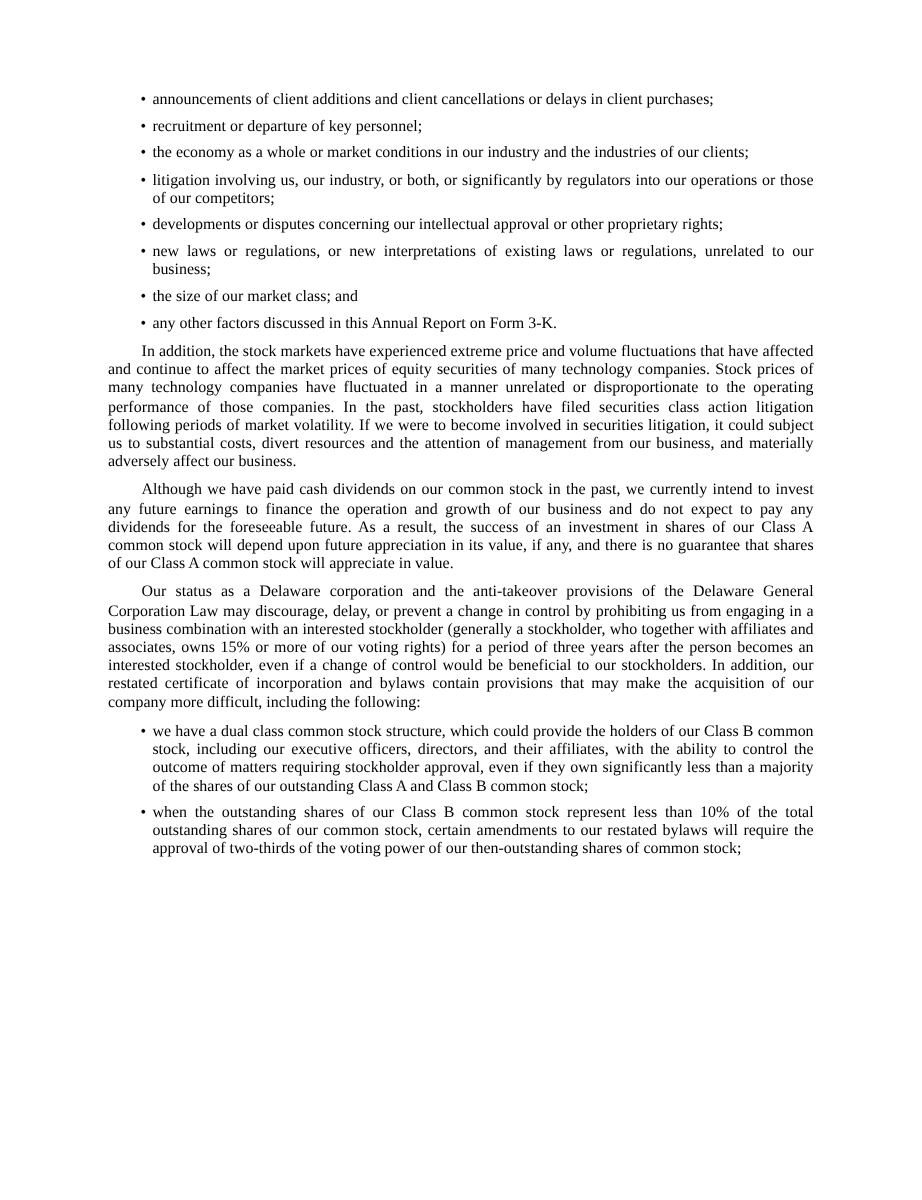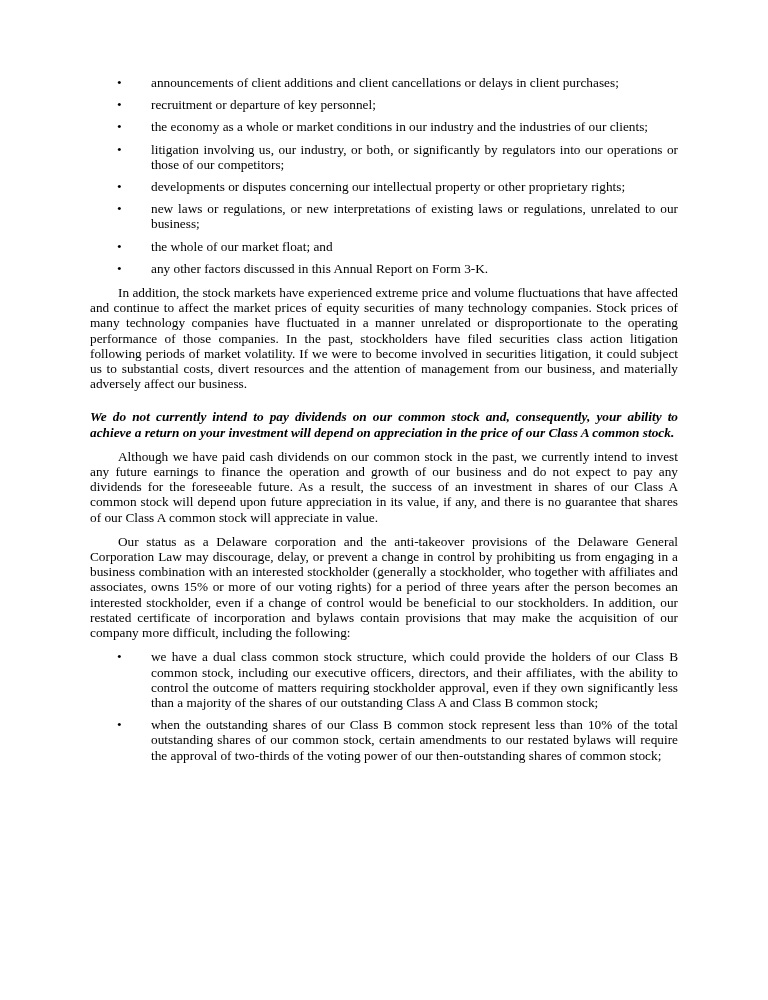--- a/index.html
+++ b/index.html
@@ -39,21 +39,20 @@
     margin: 0 0 7px 0;
     padding-left: 27px;
   }
   .bullet-marker {
     flex: none;
     width: 10px;
   }
   .bullet-text {
     flex: 1;
     text-align: justify;
-    margin-left: 24px;
   }
   .page-number {
     position: absolute;
     left: 0;
     right: 0;
     top: 902px;
     text-align: center;
     font-size: 13.3px;
   }
 </style>
@@ -73,36 +72,35 @@
       <div class="bullet-item">
         <span class="bullet-marker">•</span>
         <span class="bullet-text">the economy as a whole or market conditions in our industry and the industries of our clients;</span>
       </div>
       <div class="bullet-item">
         <span class="bullet-marker">•</span>
         <span class="bullet-text">litigation involving us, our industry, or both, or significantly by regulators into our operations or those of our competitors;</span>
       </div>
       <div class="bullet-item">
         <span class="bullet-marker">•</span>
-        <span class="bullet-text">developments or disputes concerning our intellectual property or other proprietary rights;</span>
+        <span class="bullet-text">developments or disputes concerning our intellectual approval or other proprietary rights;</span>
       </div>
       <div class="bullet-item">
         <span class="bullet-marker">•</span>
         <span class="bullet-text">new laws or regulations, or new interpretations of existing laws or regulations, unrelated to our business;</span>
       </div>
       <div class="bullet-item">
         <span class="bullet-marker">•</span>
-        <span class="bullet-text">the whole of our market float; and</span>
+        <span class="bullet-text">the size of our market class; and</span>
       </div>
       <div class="bullet-item">
         <span class="bullet-marker">•</span>
         <span class="bullet-text">any other factors discussed in this Annual Report on Form 3-K.</span>
       </div>
       <p class="block-paragraph">In addition, the stock markets have experienced extreme price and volume fluctuations that have affected and continue to affect the market prices of equity securities of many technology companies. Stock prices of many technology companies have fluctuated in a manner unrelated or disproportionate to the operating performance of those companies. In the past, stockholders have filed securities class action litigation following periods of market volatility. If we were to become involved in securities litigation, it could subject us to substantial costs, divert resources and the attention of management from our business, and materially adversely affect our business.</p>
-      <p class="block-heading">We do not currently intend to pay dividends on our common stock and, consequently, your ability to achieve a return on your investment will depend on appreciation in the price of our Class A common stock.</p>
       <p class="block-paragraph">Although we have paid cash dividends on our common stock in the past, we currently intend to invest any future earnings to finance the operation and growth of our business and do not expect to pay any dividends for the foreseeable future. As a result, the success of an investment in shares of our Class A common stock will depend upon future appreciation in its value, if any, and there is no guarantee that shares of our Class A common stock will appreciate in value.</p>
       <p class="block-paragraph">Our status as a Delaware corporation and the anti-takeover provisions of the Delaware General Corporation Law may discourage, delay, or prevent a change in control by prohibiting us from engaging in a business combination with an interested stockholder (generally a stockholder, who together with affiliates and associates, owns 15% or more of our voting rights) for a period of three years after the person becomes an interested stockholder, even if a change of control would be beneficial to our stockholders. In addition, our restated certificate of incorporation and bylaws contain provisions that may make the acquisition of our company more difficult, including the following:</p>
       <div class="bullet-item">
         <span class="bullet-marker">•</span>
         <span class="bullet-text">we have a dual class common stock structure, which could provide the holders of our Class B common stock, including our executive officers, directors, and their affiliates, with the ability to control the outcome of matters requiring stockholder approval, even if they own significantly less than a majority of the shares of our outstanding Class A and Class B common stock;</span>
       </div>
       <div class="bullet-item">
         <span class="bullet-marker">•</span>
         <span class="bullet-text">when the outstanding shares of our Class B common stock represent less than 10% of the total outstanding shares of our common stock, certain amendments to our restated bylaws will require the approval of two-thirds of the voting power of our then-outstanding shares of common stock;</span>
       </div>

